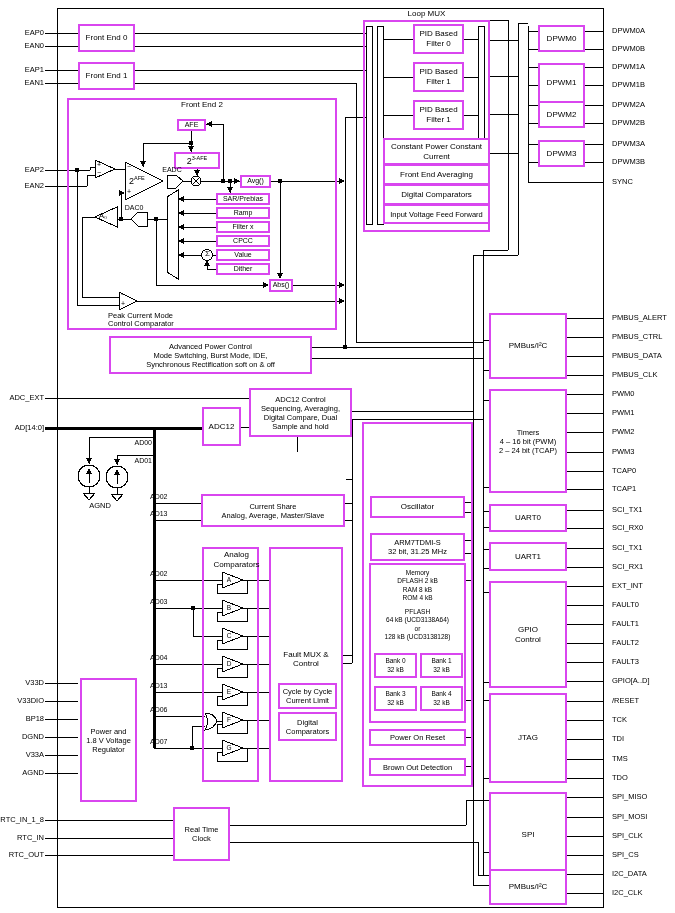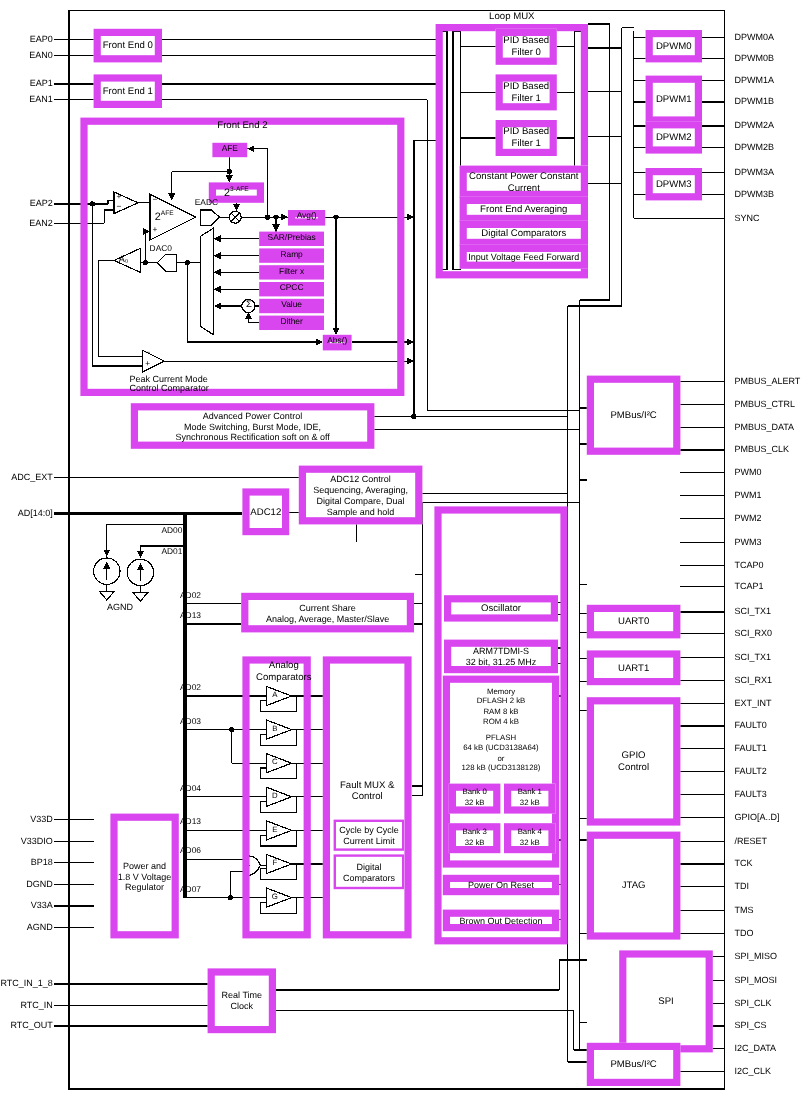--- a/index.html
+++ b/index.html
@@ -1,19 +1,19 @@
 <!DOCTYPE html>
 <html><head>
 <meta charset="utf-8">
 <style>
   html,body{margin:0;padding:0;background:#fff;}
   #stage{position:relative;width:675px;height:913px;background:#fff;
          font-family:"Liberation Sans",sans-serif;color:#000;overflow:hidden;}
   #wires{position:absolute;left:0;top:0;}
-  .box{position:absolute;border:6px solid #d946ef;background:#fff;display:flex;
+  .box{position:absolute;border:2px solid #d946ef;background:#fff;display:flex;
        flex-direction:column;align-items:center;justify-content:center;
        text-align:center;font-size:8px;line-height:1.2;box-sizing:border-box;}
   .ctr{background:transparent;justify-content:flex-start;}
   .thk{border-width:2px;}
   .lbl{position:absolute;font-size:7.5px;line-height:10px;height:10px;white-space:nowrap;}
   .pin-l{left:0;width:44px;text-align:right;}
   .pin-r{left:612px;width:62px;text-align:left;}
   .tap{left:150px;width:30px;text-align:left;font-size:7px;}
   .tap2{left:122px;width:30px;text-align:right;font-size:7px;}
   .s7{font-size:7px;line-height:1.15;}
@@ -401,41 +401,46 @@
 <div class="box s75" style="left:369px;top:729px;width:97px;height:17px">
       <span>Power On Reset</span>
     </div>
 <div class="box s75" style="left:369px;top:758px;width:97px;height:18px">
       <span>Brown Out Detection</span>
     </div>
 
 <div class="box" style="left:489px;top:313px;width:78px;height:66px">
       <span>PMBus/I²C</span>
     </div>
+<div class="box s75" style="left:489px;top:389px;width:78px;height:104px">
+      <span>Timers</span>
+      <span>4 – 16 bit (PWM)</span>
+      <span>2 – 24 bit (TCAP)</span>
+    </div>
 <div class="box" style="left:489px;top:504px;width:78px;height:28px">
       <span>UART0</span>
     </div>
 <div class="box" style="left:489px;top:542px;width:78px;height:29px">
       <span>UART1</span>
     </div>
 <div class="box" style="left:489px;top:581px;width:78px;height:107px">
       <span>GPIO</span>
       <span>Control</span>
     </div>
 <div class="box" style="left:489px;top:693px;width:78px;height:90px">
       <span>JTAG</span>
     </div>
-<div class="box" style="left:516px;top:792px;width:78px;height:85px">
+<div class="box" style="left:489px;top:792px;width:78px;height:85px">
       <span>SPI</span>
     </div>
 <div class="box" style="left:489px;top:869px;width:78px;height:36px">
       <span>PMBus/I²C</span>
     </div>
 
-<div class="box s75" style="left:92px;top:678px;width:57px;height:104px">
+<div class="box s75" style="left:80px;top:678px;width:57px;height:124px">
       <span>Power and</span>
       <span>1.8 V Voltage</span>
       <span>Regulator</span>
     </div>
 <div class="box s75" style="left:173px;top:807px;width:57px;height:54px">
       <span>Real Time</span>
       <span>Clock</span>
     </div>
 
 </div>

